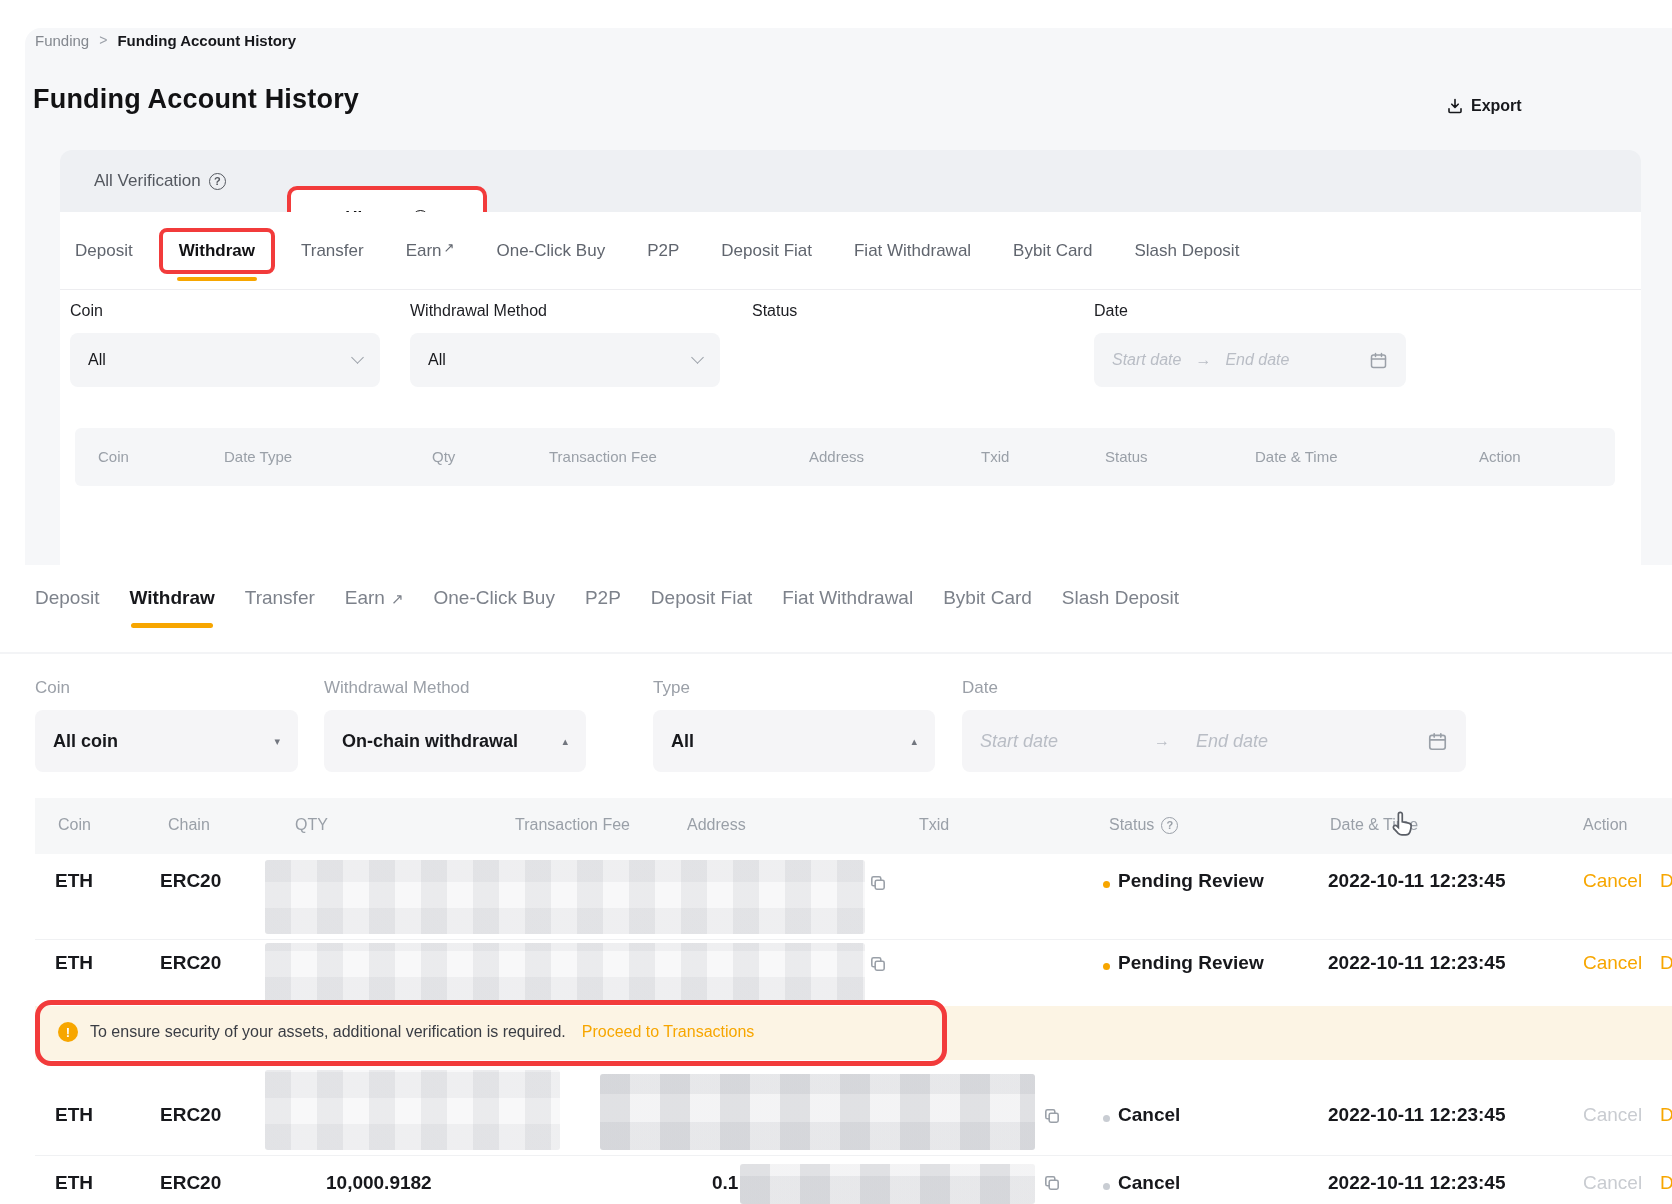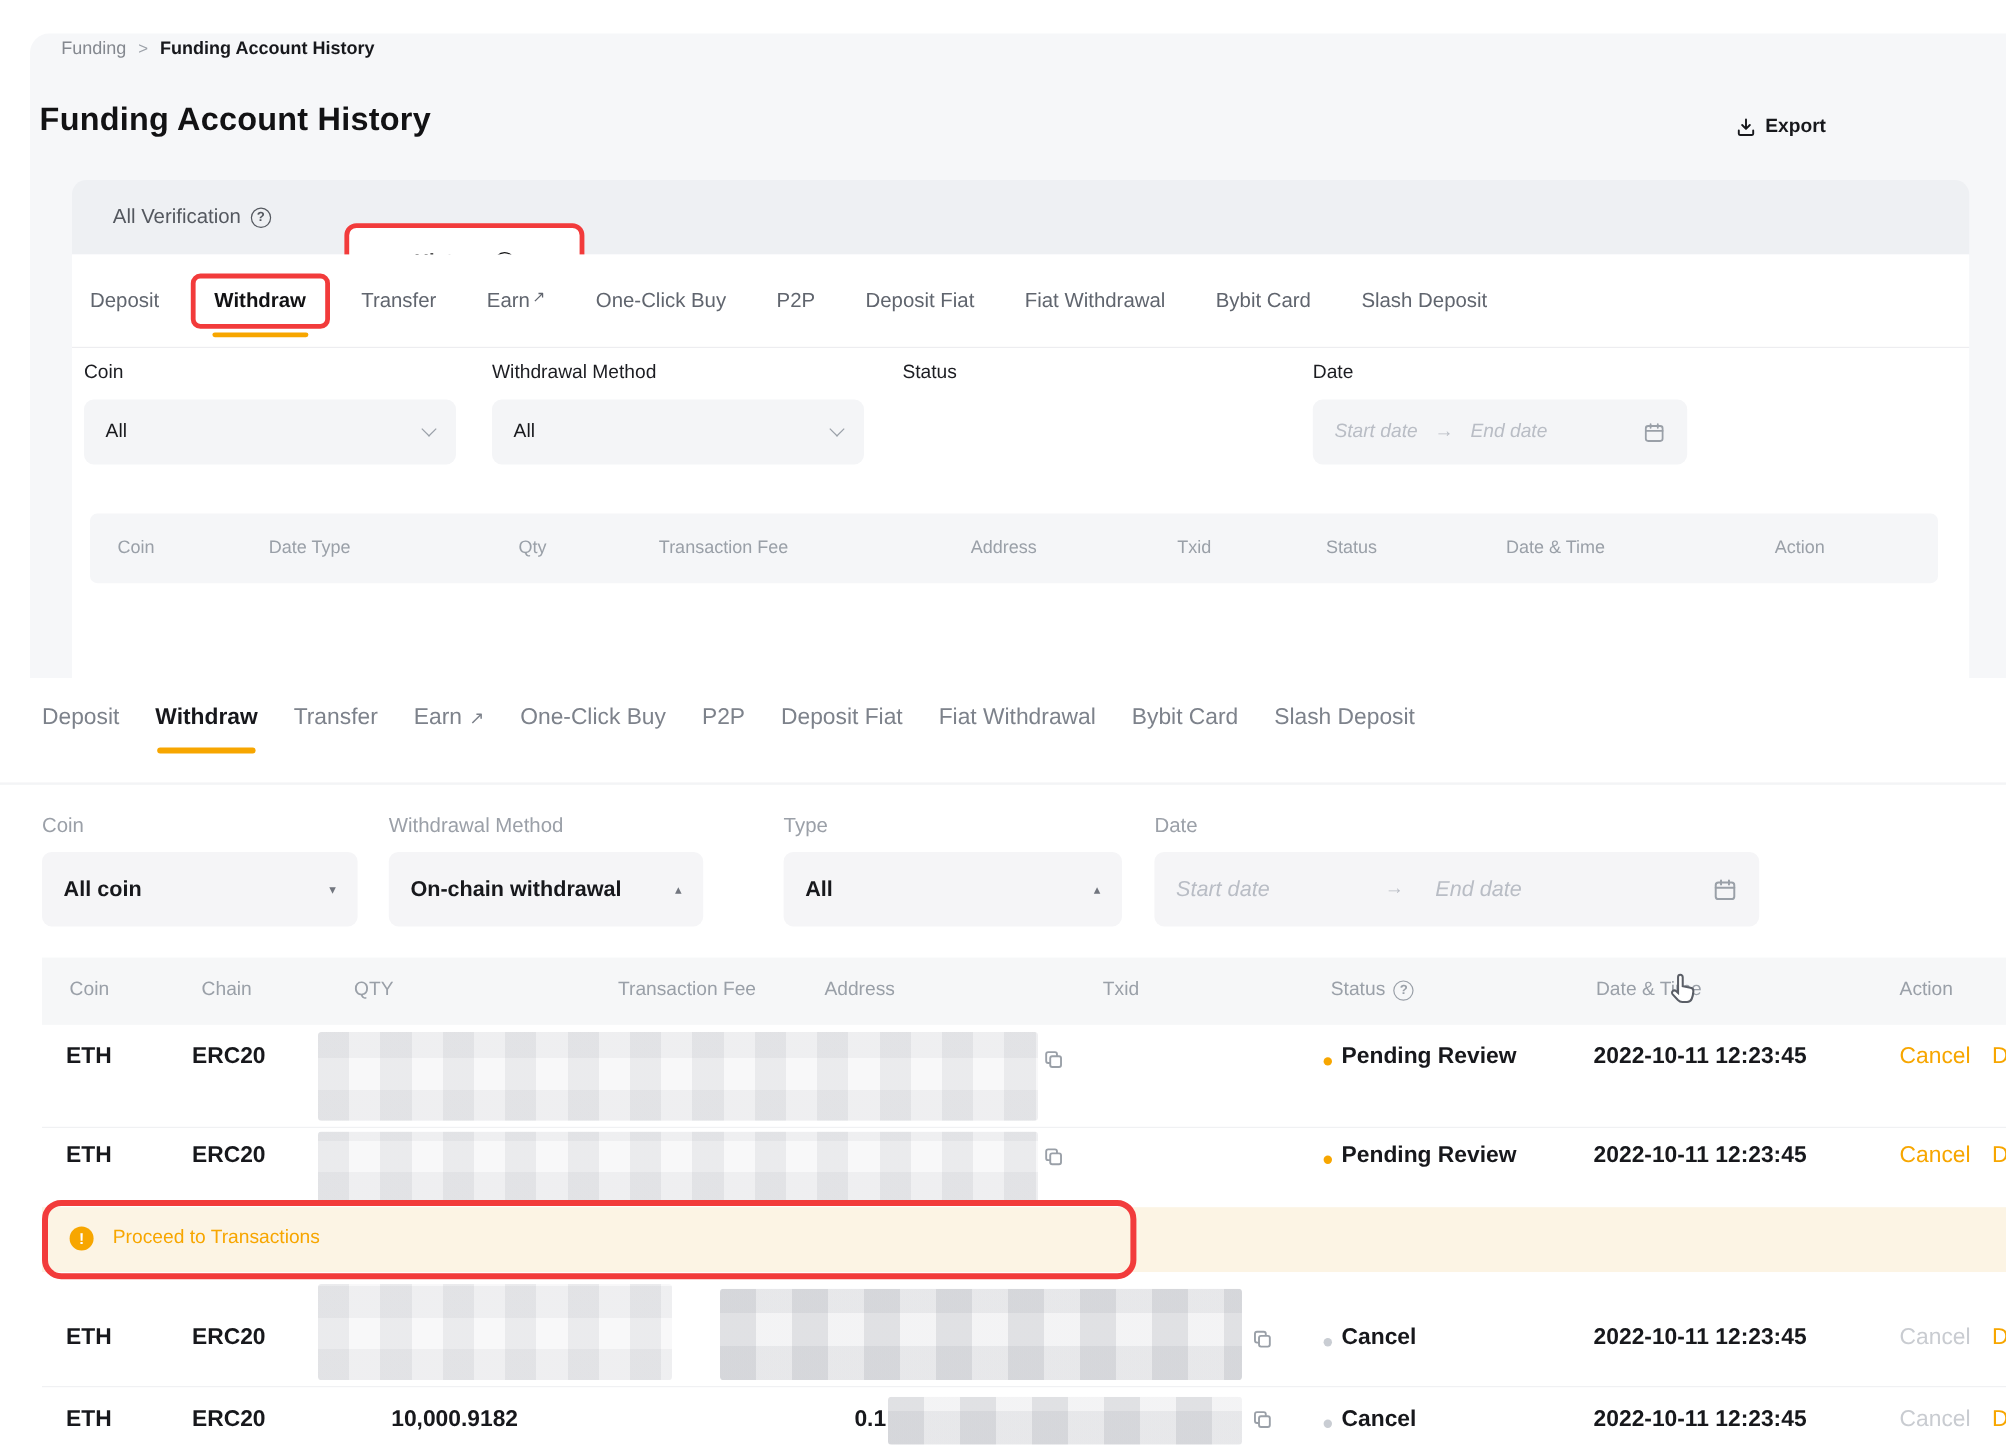--- a/index.html
+++ b/index.html
@@ -2,21 +2,21 @@
 <html><head>
 <meta charset="utf-8">
 <style>
   * { margin:0; padding:0; box-sizing:border-box; }
   body { background:#fff; font-family:"Liberation Sans", sans-serif; }
   #canvas { position:relative; width:1672px; height:1204px; overflow:hidden; background:#fff; color:#17181c; }
   .abs { position:absolute; }
 
   
   .top-panel { left:25px; top:28px; width:1647px; height:537px; background:#f6f7f9; border-radius:16px 0 0 0; }
-  .breadcrumb { left:35px; top:32px; font-size:15px; display:flex; gap:10px; align-items:flex-start;margin-left:16px; }
+  .breadcrumb { left:35px; top:32px; font-size:15px; display:flex; gap:10px; align-items:flex-start; }
   .bc-parent { color:#84888f; }
   .bc-sep { color:#9ba0a8; font-size:14px; }
   .bc-current { color:#17181c; font-weight:700; }
   .page-title { left:33px; top:84px; font-size:27px; font-weight:700; color:#121214; letter-spacing:.2px; }
   .export { left:1446px; top:97px; display:flex; gap:7px; align-items:center; font-size:16px; font-weight:700; color:#17181c; cursor:pointer; }
 
   .main-tabstrip { left:60px; top:150px; width:1581px; height:62px; background:#eef0f3; border-radius:12px 12px 0 0; display:flex; align-items:center; }
   .main-tab { margin-left:34px; font-size:17px; color:#54585f; font-weight:500; display:flex; align-items:center; gap:8px; }
   .qmark { width:17px; height:17px; border:1.5px solid currentColor; border-radius:50%; font-size:11px; display:inline-flex; align-items:center; justify-content:center; font-weight:600; }
   .history-pill { left:287px; top:148px; width:200px; height:64px; background:#fff; border:4px solid #f23b3b; border-radius:10px; display:flex; align-items:center; justify-content:center; gap:8px; font-size:17px; font-weight:700; color:#121214;margin-top:38px; }
@@ -275,20 +275,21 @@
     <span class="dot dot-pending" style="left:1103px;top:23px"></span>
     <span class="cell-m" style="left:1118px;top:12px">Pending Review</span>
     <span class="cell-m" style="left:1328px;top:12px">2022-10-11 12:23:45</span>
     <span class="act-on" style="left:1583px;top:12px">Cancel</span>
     <span class="act-on" style="left:1660px;top:12px">D</span>
   </div>
 
   <div class="abs banner-strip"></div>
   <div class="abs banner-inner">
     <span class="warn-ic">!</span>
+    <span>To ensure security of your assets, additional verification is required.</span>
     <span class="banner-link">Proceed to Transactions</span>
   </div>
   <div class="abs banner-box"></div>
 
   <div class="brow" style="top:1062px;height:94px;">
     <span class="cell-b" style="left:55px;top:42px">ETH</span>
     <span class="cell-b" style="left:160px;top:42px">ERC20</span>
     <div class="blur" style="left:265px;top:8px;width:295px;height:80px"></div>
     <div class="blur blur-dark" style="left:600px;top:12px;width:435px;height:76px"></div>
     <svg class="copy-ic" style="left:1043px;top:45px" width="18" height="18" viewBox="0 0 16 16" fill="none" stroke="#9aa0a8" stroke-width="1.4" stroke-linejoin="round">

